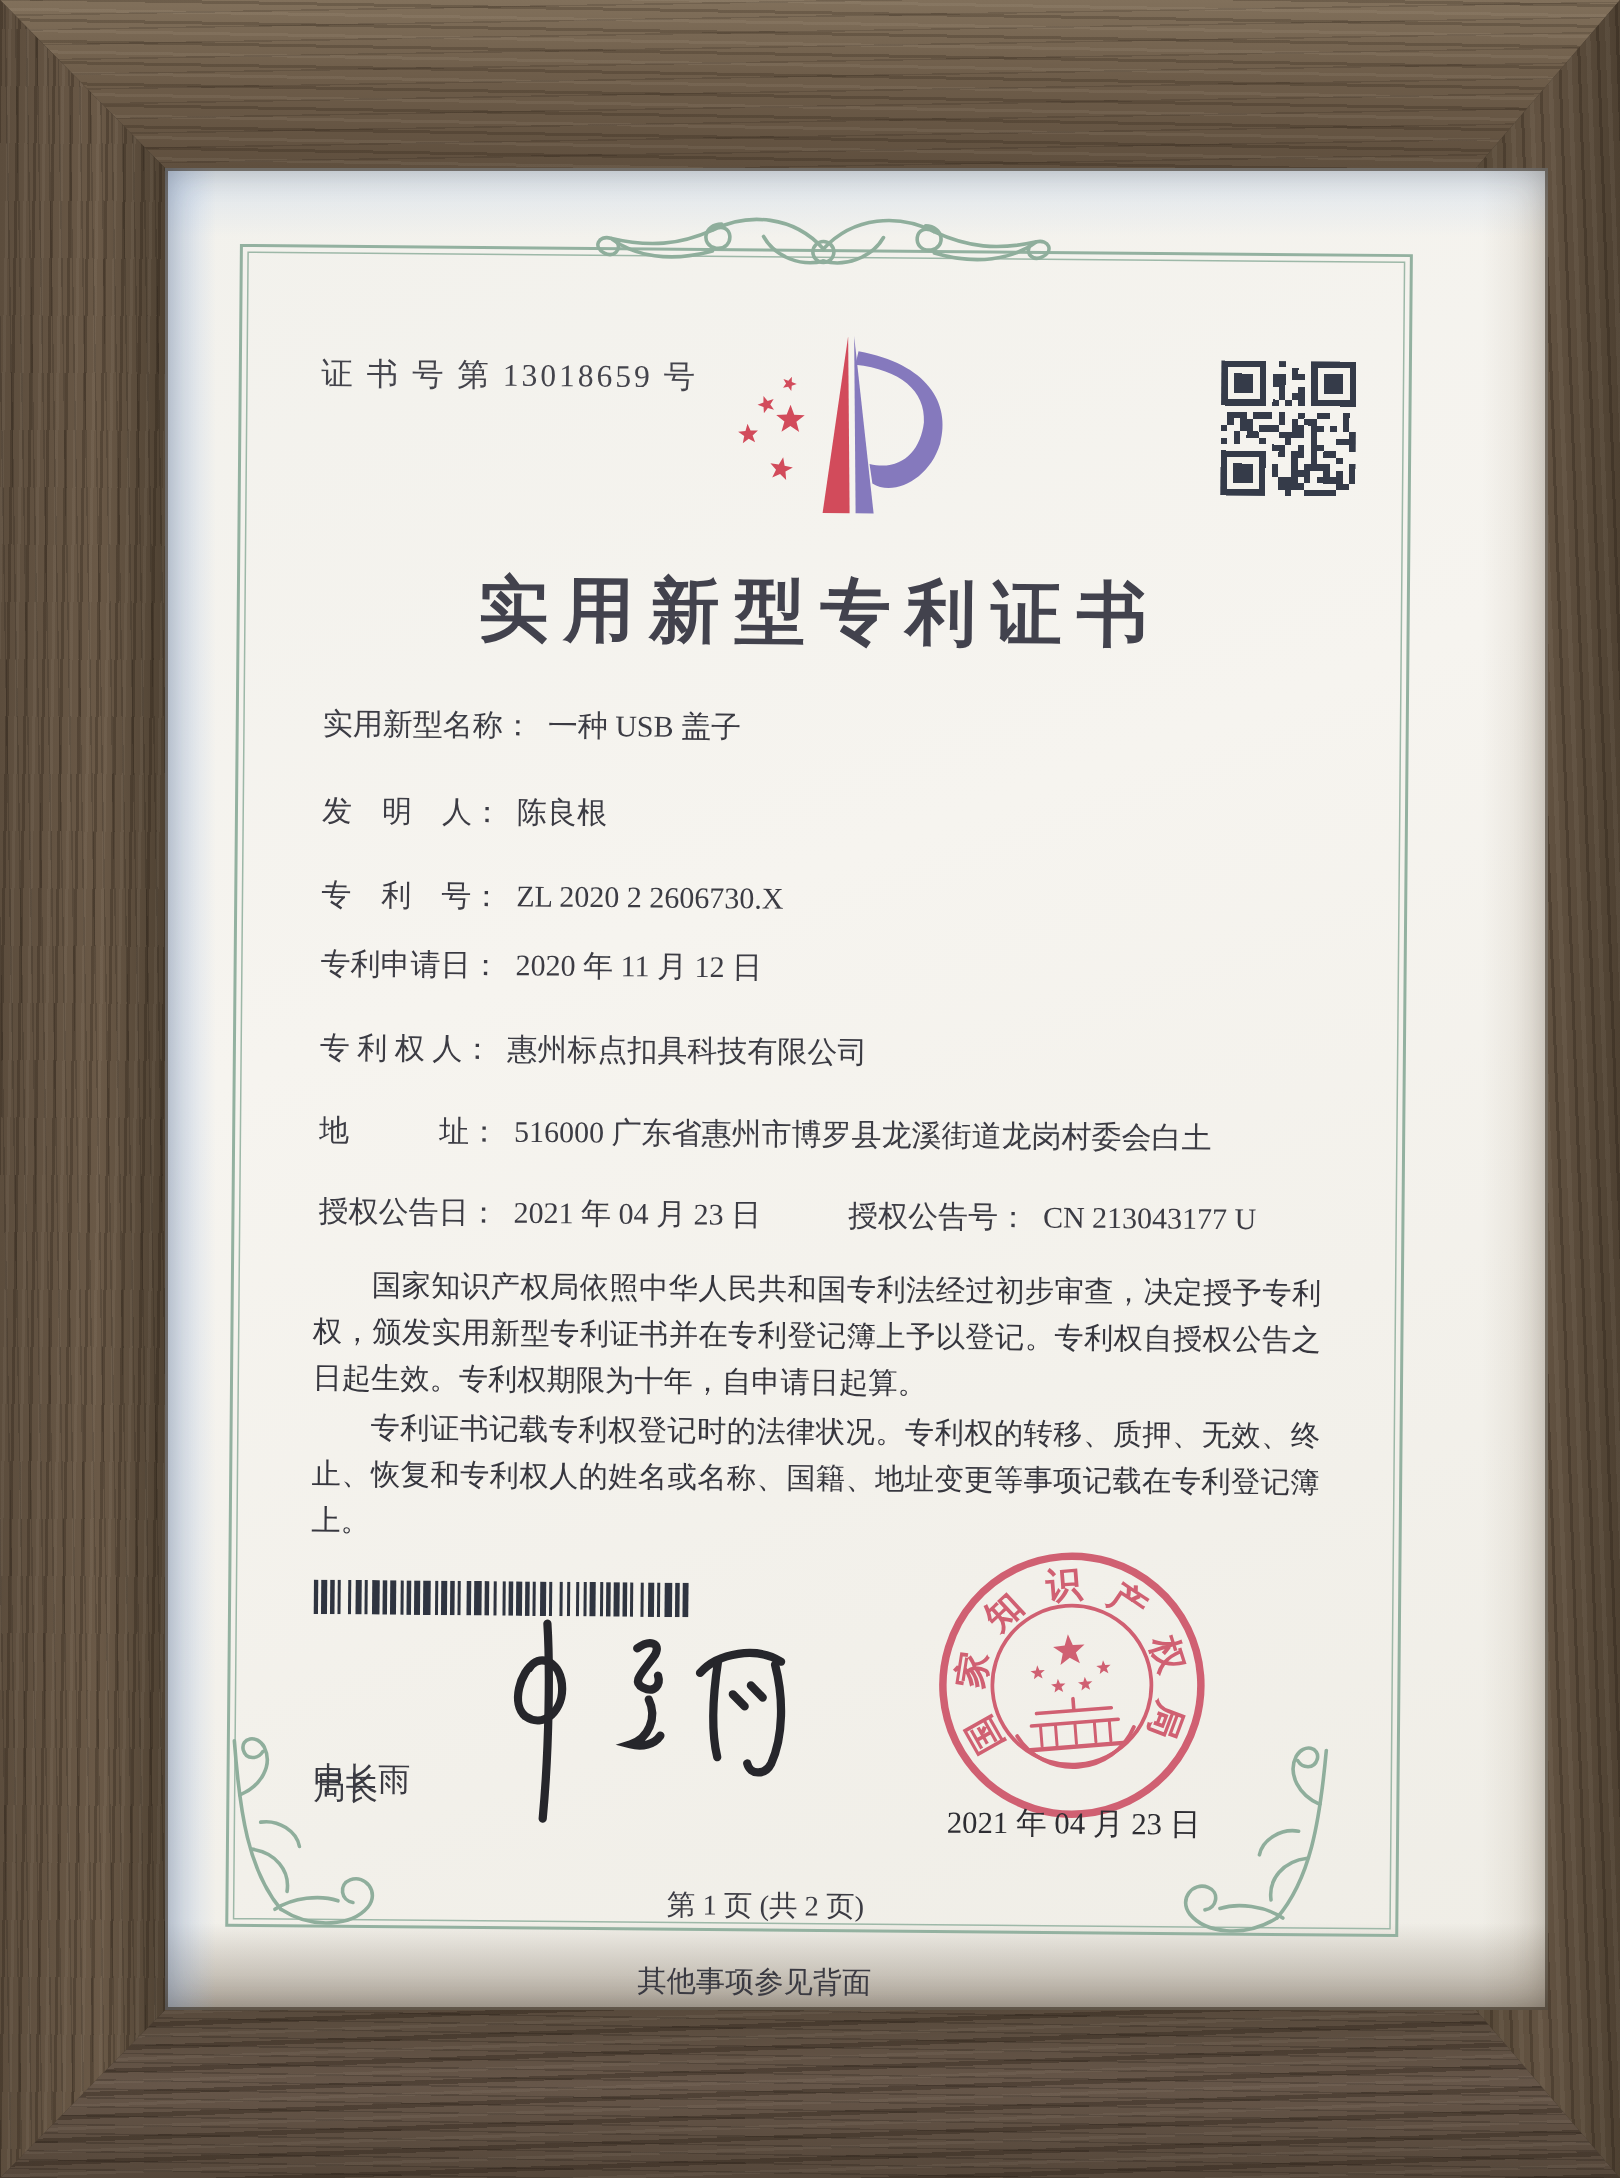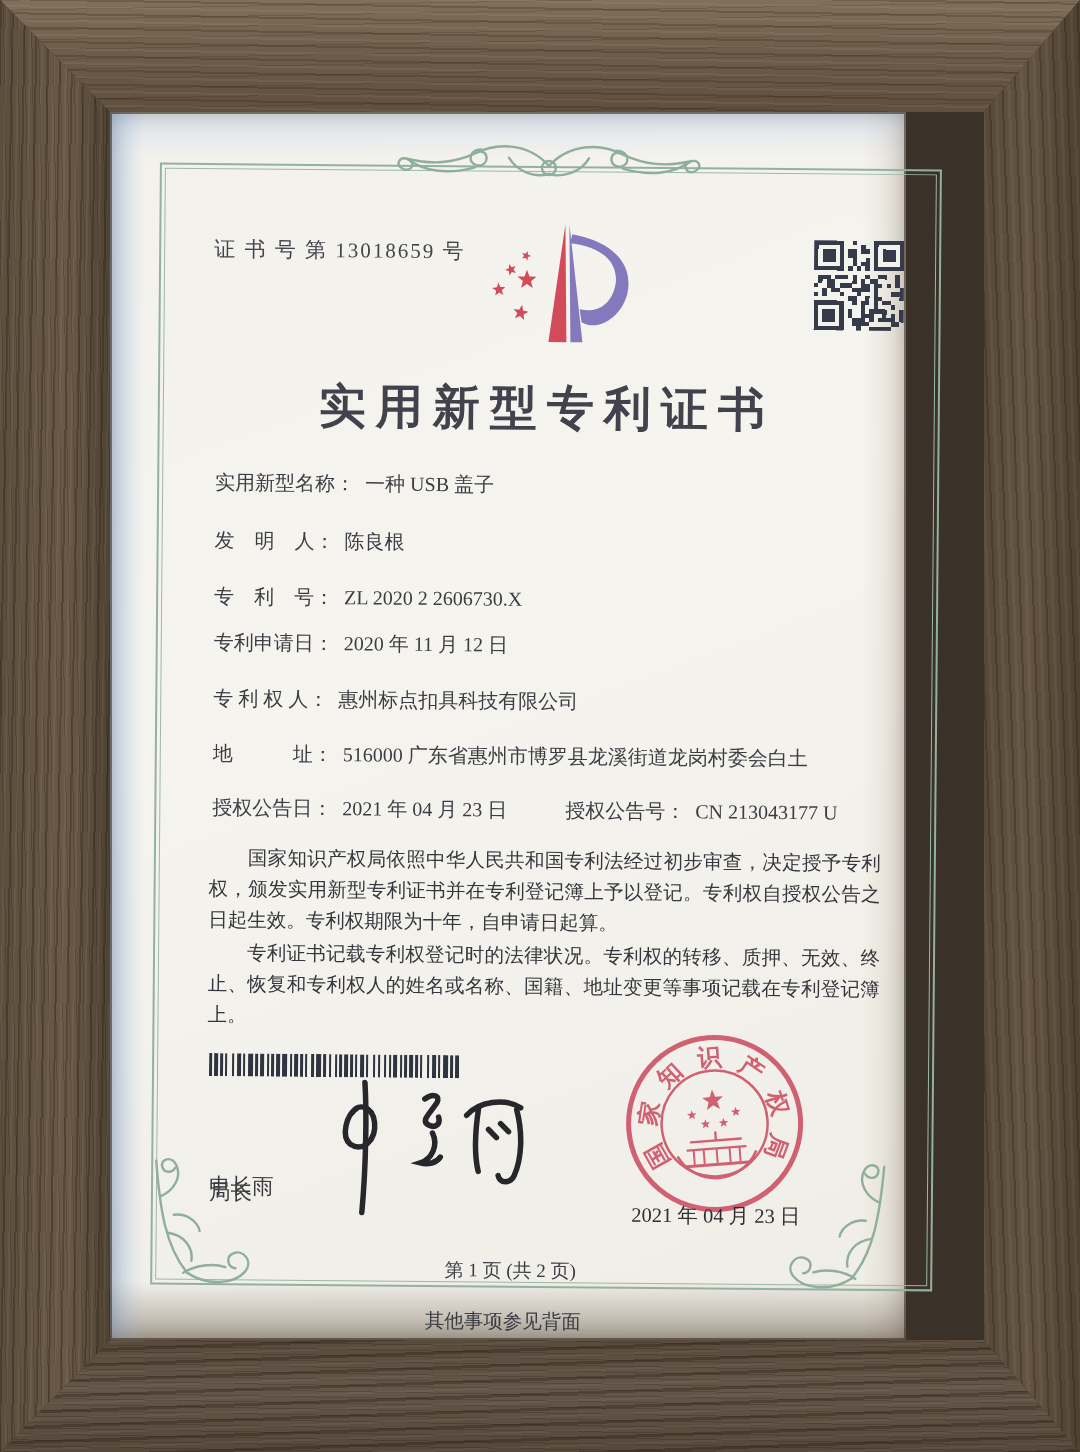--- a/index.html
+++ b/index.html
@@ -24,21 +24,21 @@
       repeating-linear-gradient(91deg, rgba(25,16,8,.25) 0 2px, rgba(0,0,0,0) 2px 6px, rgba(250,238,220,.05) 6px 8px, rgba(0,0,0,0) 8px 12px),
       repeating-linear-gradient(89deg, rgba(15,10,5,.16) 0 1px, rgba(0,0,0,0) 1px 7px),
       linear-gradient(90deg,#5c4d3d,#6a5947 60%,#4f4233);
     clip-path:polygon(0 0,100% 112px,100% calc(100% - 112px),0 100%);}
   .frame-right{top:0;right:0;width:96px;height:1452px;
     background:
       repeating-linear-gradient(88deg, rgba(25,16,8,.24) 0 2px, rgba(0,0,0,0) 2px 6px, rgba(250,238,220,.05) 6px 9px, rgba(0,0,0,0) 9px 13px),
       linear-gradient(270deg,#4e4132,#635342 55%,#574938);
     clip-path:polygon(100% 0,0 112px,0 calc(100% - 112px),100% 100%);}
   
-  .glass{position:absolute;left:110px;top:112px;width:796px;height:1228px;
+  .glass{position:absolute;left:110px;top:112px;width:922px;height:1228px;
     background:
       linear-gradient(90deg, rgba(150,180,225,.45), rgba(150,180,225,0) 34px),
       linear-gradient(180deg, rgba(165,195,235,.30), rgba(165,195,235,0) 46px),
       linear-gradient(0deg, rgba(70,52,32,.40), rgba(70,52,32,0) 58px),
       linear-gradient(270deg, rgba(110,85,55,.14), rgba(110,85,55,0) 44px),
       linear-gradient(160deg,#f2f1ec, #f6f4ef 40%, #efede6);
     box-shadow:inset 0 0 0 2px rgba(48,36,24,.55), inset 0 0 22px rgba(40,30,20,.30);}
   .print{position:absolute;inset:0;transform:rotate(.5deg);transform-origin:437px 620px;color:#3c3c44;}
   
   .gborder{position:absolute;left:45px;top:54px;width:778px;height:1118px;

